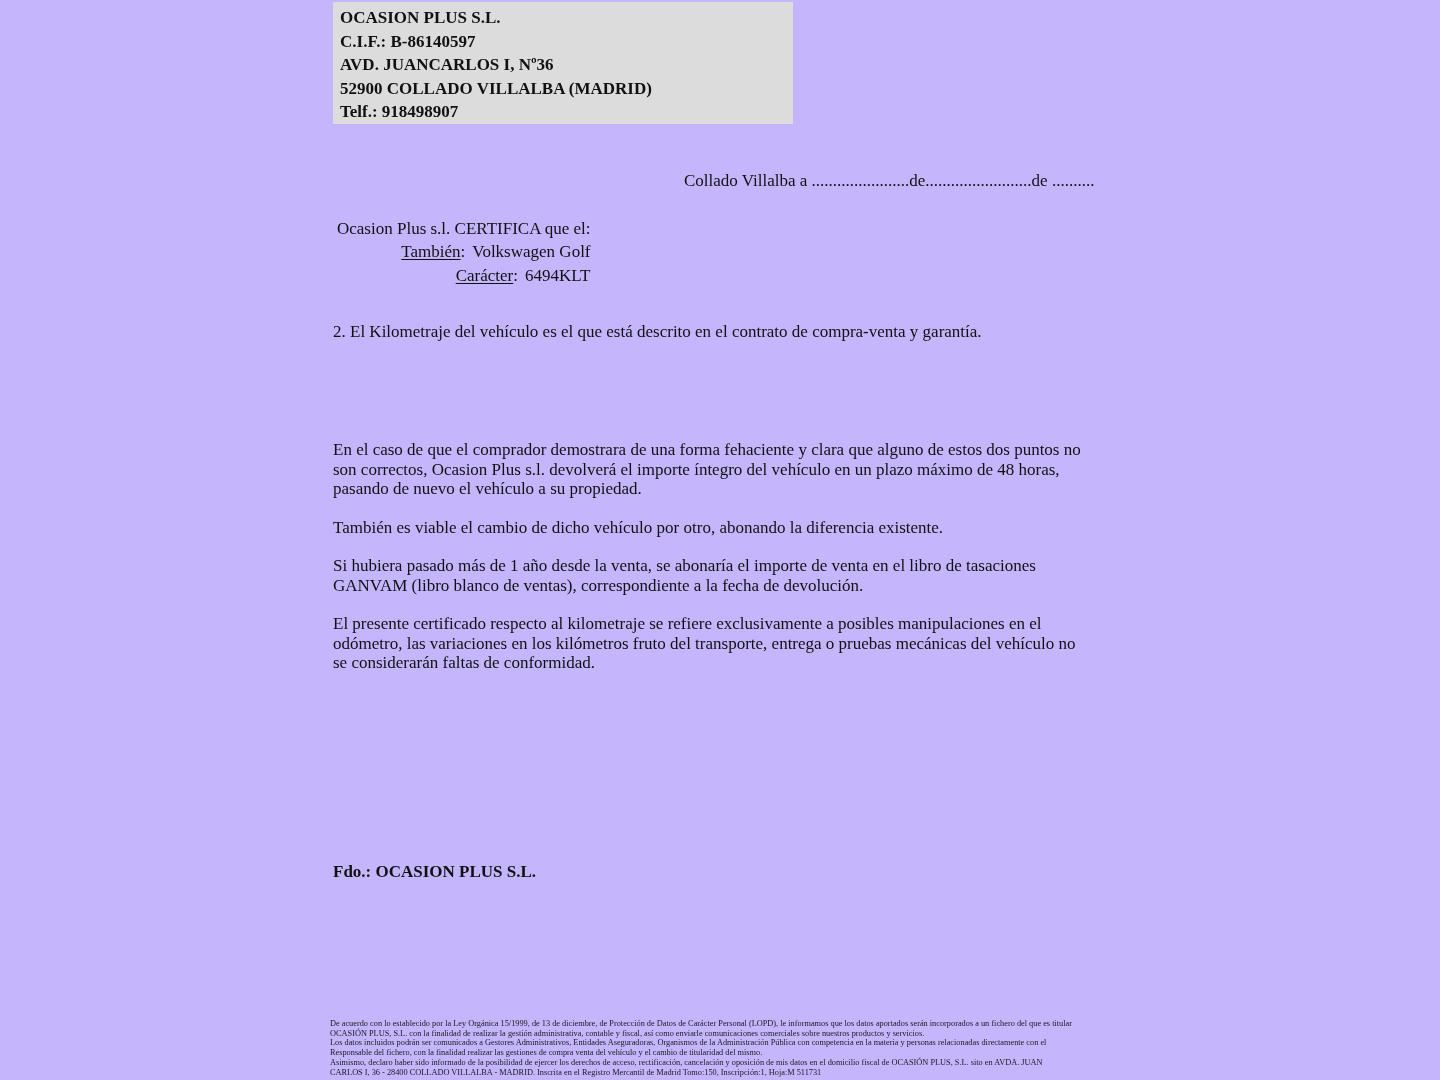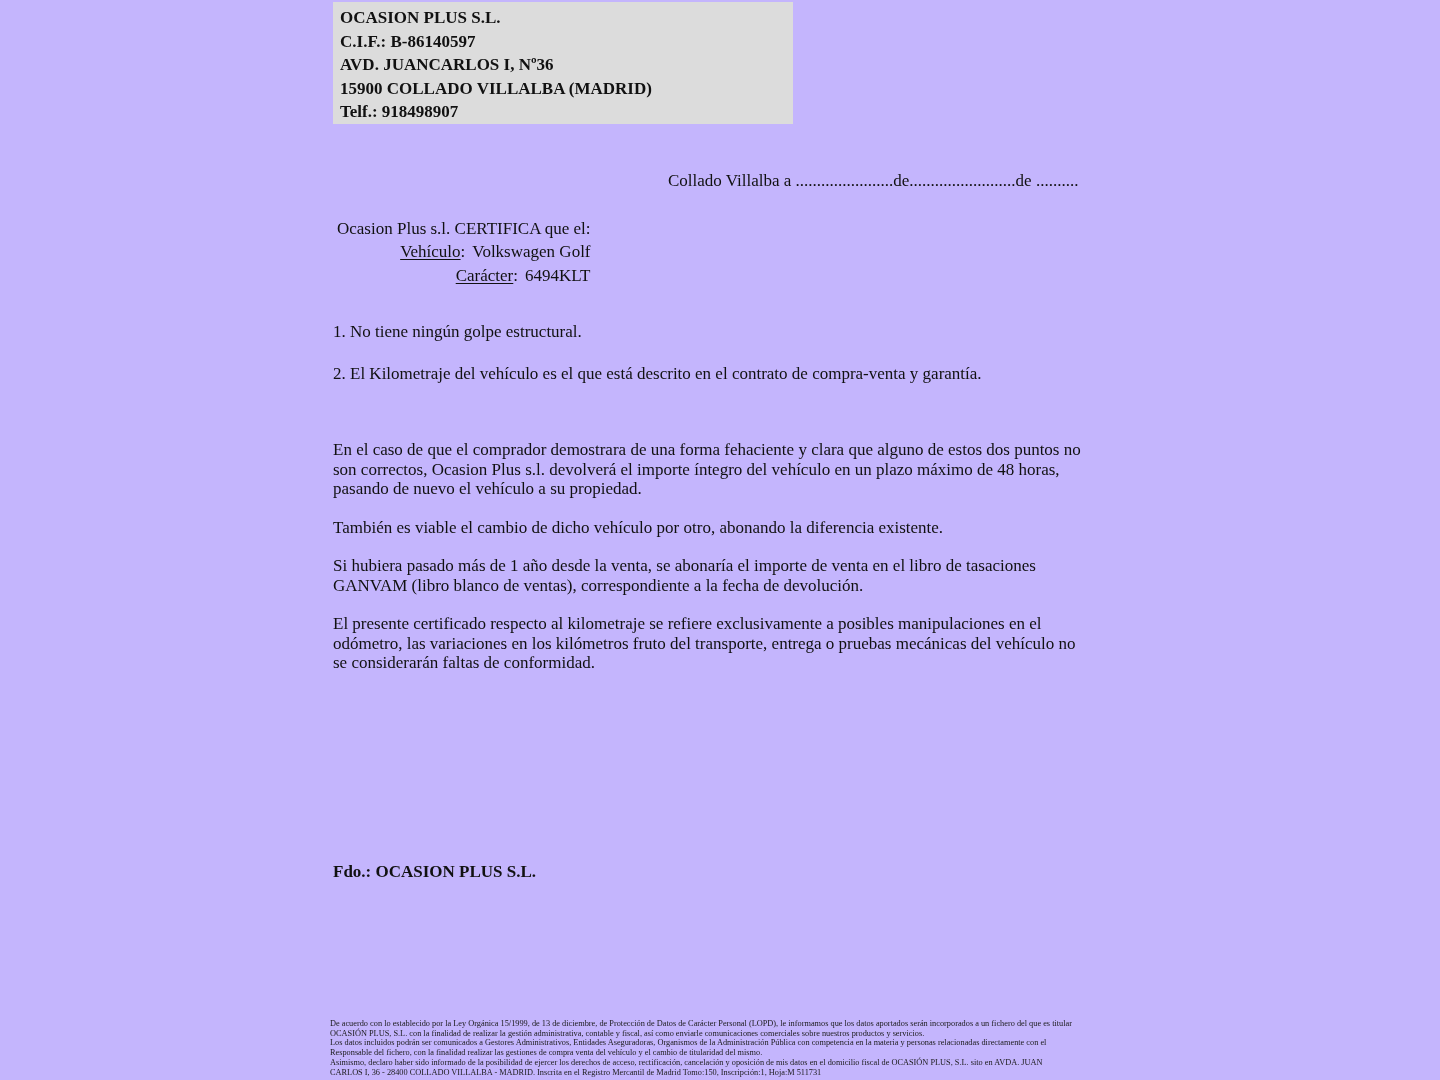--- a/index.html
+++ b/index.html
@@ -28,21 +28,21 @@
     box-sizing: border-box;
   }
   .header-line {
     font-size: 17px;
     font-weight: bold;
     line-height: 23.6px;
     white-space: nowrap;
   }
   .date-line {
     position: absolute;
-    left: 668px;
+    left: 684px;
     top: 171px;
     font-size: 17px;
     white-space: nowrap;
   }
   .certify-block {
     position: absolute;
     left: 335px;
     top: 217px;
     font-size: 17px;
     line-height: 23.3px;
@@ -104,38 +104,37 @@
 </style>
 </head>
 <body>
 
 <div class="page">
 
   <div class="header-box">
     <div class="header-line">OCASION PLUS S.L.</div>
     <div class="header-line">C.I.F.: B-86140597</div>
     <div class="header-line">AVD. JUANCARLOS I, Nº36</div>
-    <div class="header-line">15900 COLLADO VILLALBA (MADRID)</div>
+    <div class="header-line">52900 COLLADO VILLALBA (MADRID)</div>
     <div class="header-line">Telf.: 918498907</div>
   </div>
 
   <div class="date-line">Collado Villalba a .......................de.........................de ..........</div>
 
   <div class="certify-block">
     <div class="certify-intro">Ocasion Plus s.l. CERTIFICA que el:</div>
     <div class="field-row">
-      <span class="field-label"><span class="u">Vehículo</span></span><span class="field-sep">:</span><span class="field-value">Volkswagen Golf</span>
+      <span class="field-label"><span class="u">También</span></span><span class="field-sep">:</span><span class="field-value">Volkswagen Golf</span>
     </div>
     <div class="field-row">
       <span class="field-label"><span class="u">Carácter</span></span><span class="field-sep">:</span><span class="field-value">6494KLT</span>
     </div>
   </div>
 
   <div class="points-block">
-    <div class="point-line">1. No tiene ningún golpe estructural.</div>
     <div class="point-line">2. El Kilometraje del vehículo es el que está descrito en el contrato de compra-venta y garantía.</div>
   </div>
 
   <div class="paragraphs-block">
     <p class="body-paragraph">En el caso de que el comprador demostrara de una forma fehaciente y clara que alguno de estos dos puntos no
 son correctos, Ocasion Plus s.l. devolverá el importe íntegro del vehículo en un plazo máximo de 48 horas,
 pasando de nuevo el vehículo a su propiedad.</p>
     <p class="body-paragraph">También es viable el cambio de dicho vehículo por otro, abonando la diferencia existente.</p>
     <p class="body-paragraph">Si hubiera pasado más de 1 año desde la venta, se abonaría el importe de venta en el libro de tasaciones
 GANVAM (libro blanco de ventas), correspondiente a la fecha de devolución.</p>

